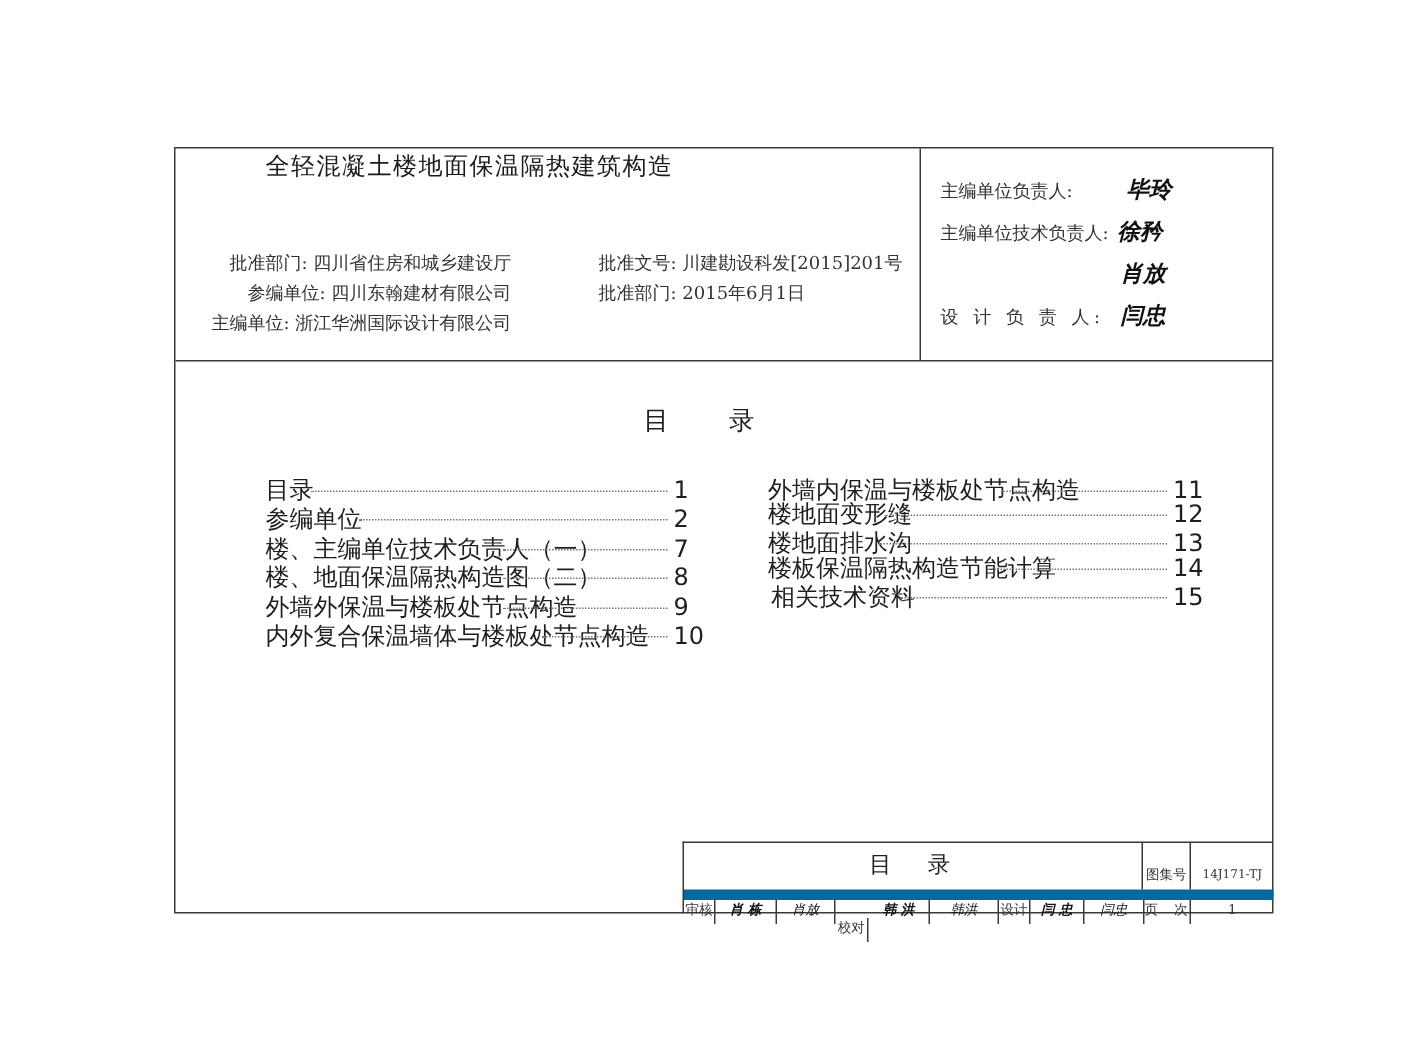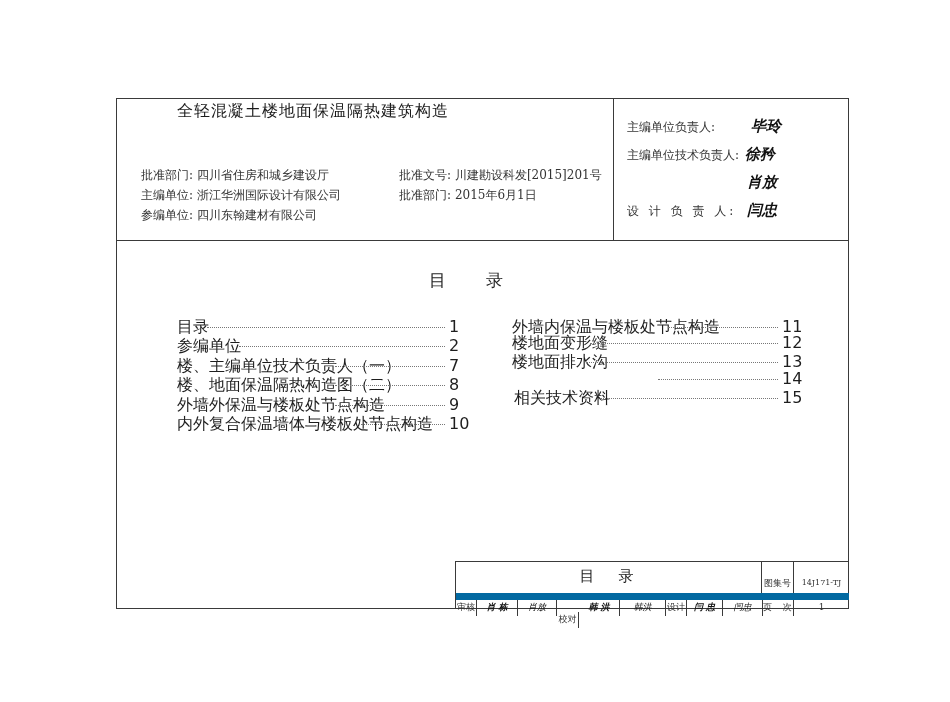--- a/index.html
+++ b/index.html
@@ -19,21 +19,21 @@
       border-right: 1.5px solid #3a3a3a;
     }
     .doc-title {
       position: absolute; left: 60px; top: 2px; font-size: 16px; letter-spacing: 1px;
       font-family: Liberation Mono, monospace; color: #1a1a1a;
     }
     .meta-col {
       position: absolute; font-family: "DejaVu Serif", serif; font-size: 12px; color: #333;
     }
     .meta-col .row { height: 20px; line-height: 20px; white-space: nowrap; }
-    .meta-col.left { left: 24px; top: 66px; }
+    .meta-col.left { left: 24px; top: 66px; text-align: right; }
     .meta-col.right { left: 282px; top: 66px; }
 
     .header-right { position: absolute; left: 498px; top: 0; right: 0; height: 100%; }
     .resp-row {
       position: absolute; left: 12px; height: 24px; line-height: 24px;
       font-family: "DejaVu Serif", serif; font-size: 12px; color: #333; white-space: nowrap;
     }
     .resp-row .lbl { display: inline-block; width: 118px; }
     .sig {
       position: absolute; font-family: "DejaVu Serif", serif; font-style: italic;
@@ -87,26 +87,26 @@
   <div class="header-box">
     <div class="header-left">
       <div class="doc-title">全轻混凝土楼地面保温隔热建筑构造</div>
 
       <div class="meta-col left">
         <div class="row">
           <span>批准部门:</span>
           <span>四川省住房和城乡建设厅</span>
         </div>
         <div class="row">
+          <span>参编单位:</span>
+          <span>四川东翰建材有限公司</span>
+        </div>
+        <div class="row">
           <span>主编单位:</span>
           <span>浙江华洲国际设计有限公司</span>
-        </div>
-        <div class="row">
-          <span>参编单位:</span>
-          <span>四川东翰建材有限公司</span>
         </div>
       </div>
 
       <div class="meta-col right">
         <div class="row">
           <span>批准文号:</span>
           <span>川建勘设科发[2015]201号</span>
         </div>
         <div class="row">
           <span>批准部门:</span>
@@ -177,20 +177,21 @@
     <span>楼地面变形缝</span>
     <span class="leader" style="left:78px;width:188px;"></span>
     <span class="page" style="left:270px;">12</span>
   </div>
   <div class="toc-item" style="left:395px;top:256px;width:290px;">
     <span>楼地面排水沟</span>
     <span class="leader" style="left:74px;width:192px;"></span>
     <span class="page" style="left:270px;">13</span>
   </div>
   <div class="toc-item" style="left:395px;top:273px;width:290px;">
+    <span>楼板保温隔热构造节能计算</span>
     <span class="leader" style="left:146px;width:120px;"></span>
     <span class="page" style="left:270px;">14</span>
   </div>
   <div class="toc-item" style="left:397px;top:292px;width:288px;">
     <span>相关技术资料</span>
     <span class="leader" style="left:86px;width:178px;"></span>
     <span class="page" style="left:268px;">15</span>
   </div>
 
   <div class="title-block">

